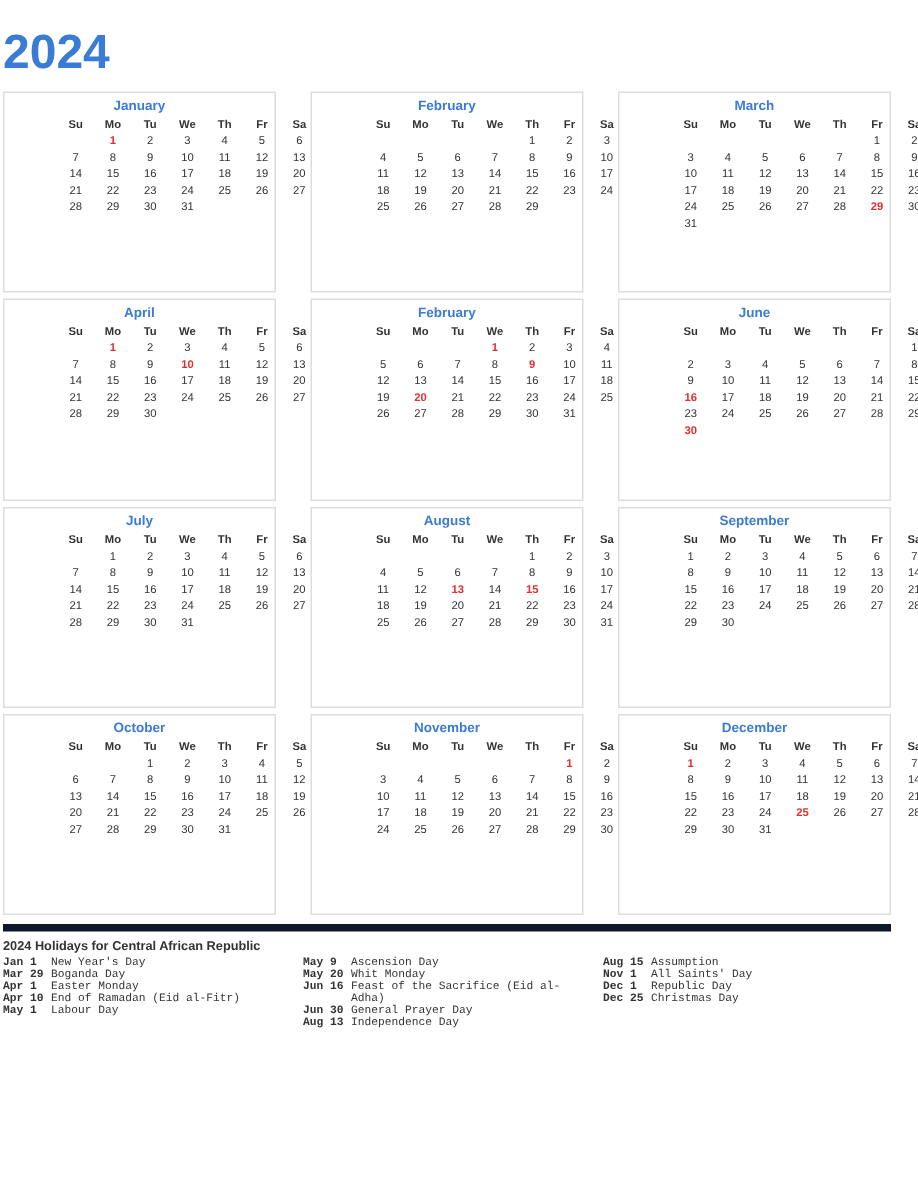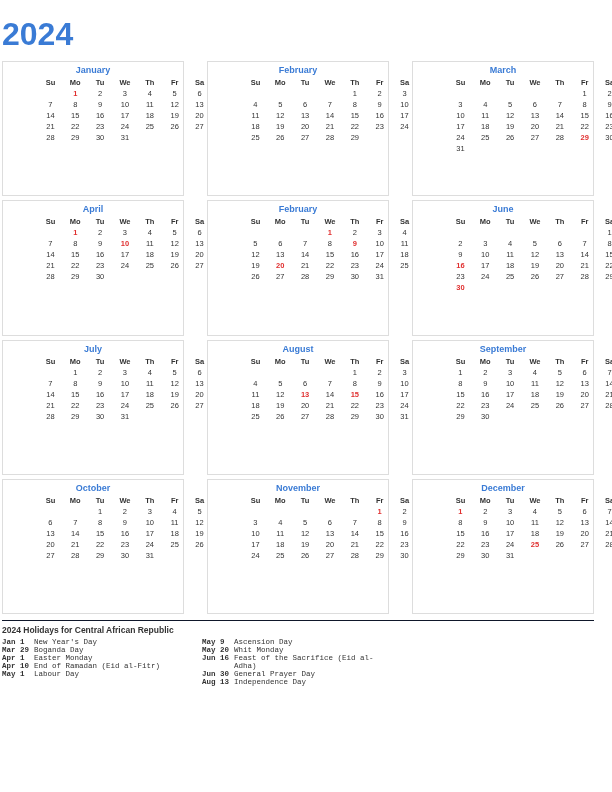--- a/index.html
+++ b/index.html
@@ -68,21 +68,21 @@
     }
     .cal-table td {
       font-size: 7.5px;
       text-align: center;
       padding: 1px 0;
       color: #333;
     }
     .cal-table td.holiday { color: #e03030; font-weight: bold; }
     .holidays-section {
       margin-top: 6px;
-      border-top: 1px solid #0f172a;
+      border-top: 5px solid #0f172a;
       padding-top: 4px;
     }
     .holidays-title {
       font-size: 8.5px;
       font-weight: bold;
       color: #333;
       margin-bottom: 3px;
     }
     .holidays-grid {
       display: grid;
@@ -948,16 +948,34 @@
           </div>
           <div class="holiday-item">
             <span class="holiday-date">Jun 30</span>
             <span class="holiday-name">General Prayer Day</span>
           </div>
           <div class="holiday-item">
             <span class="holiday-date">Aug 13</span>
             <span class="holiday-name">Independence Day</span>
           </div>
         </div>
+        <div>
+          <div class="holiday-item">
+            <span class="holiday-date">Aug 15</span>
+            <span class="holiday-name">Assumption</span>
+          </div>
+          <div class="holiday-item">
+            <span class="holiday-date">Nov 1</span>
+            <span class="holiday-name">All Saints' Day</span>
+          </div>
+          <div class="holiday-item">
+            <span class="holiday-date">Dec 1</span>
+            <span class="holiday-name">Republic Day</span>
+          </div>
+          <div class="holiday-item">
+            <span class="holiday-date">Dec 25</span>
+            <span class="holiday-name">Christmas Day</span>
+          </div>
+        </div>
       </div>
   </div>
 
 </div>
 
 </body></html>

